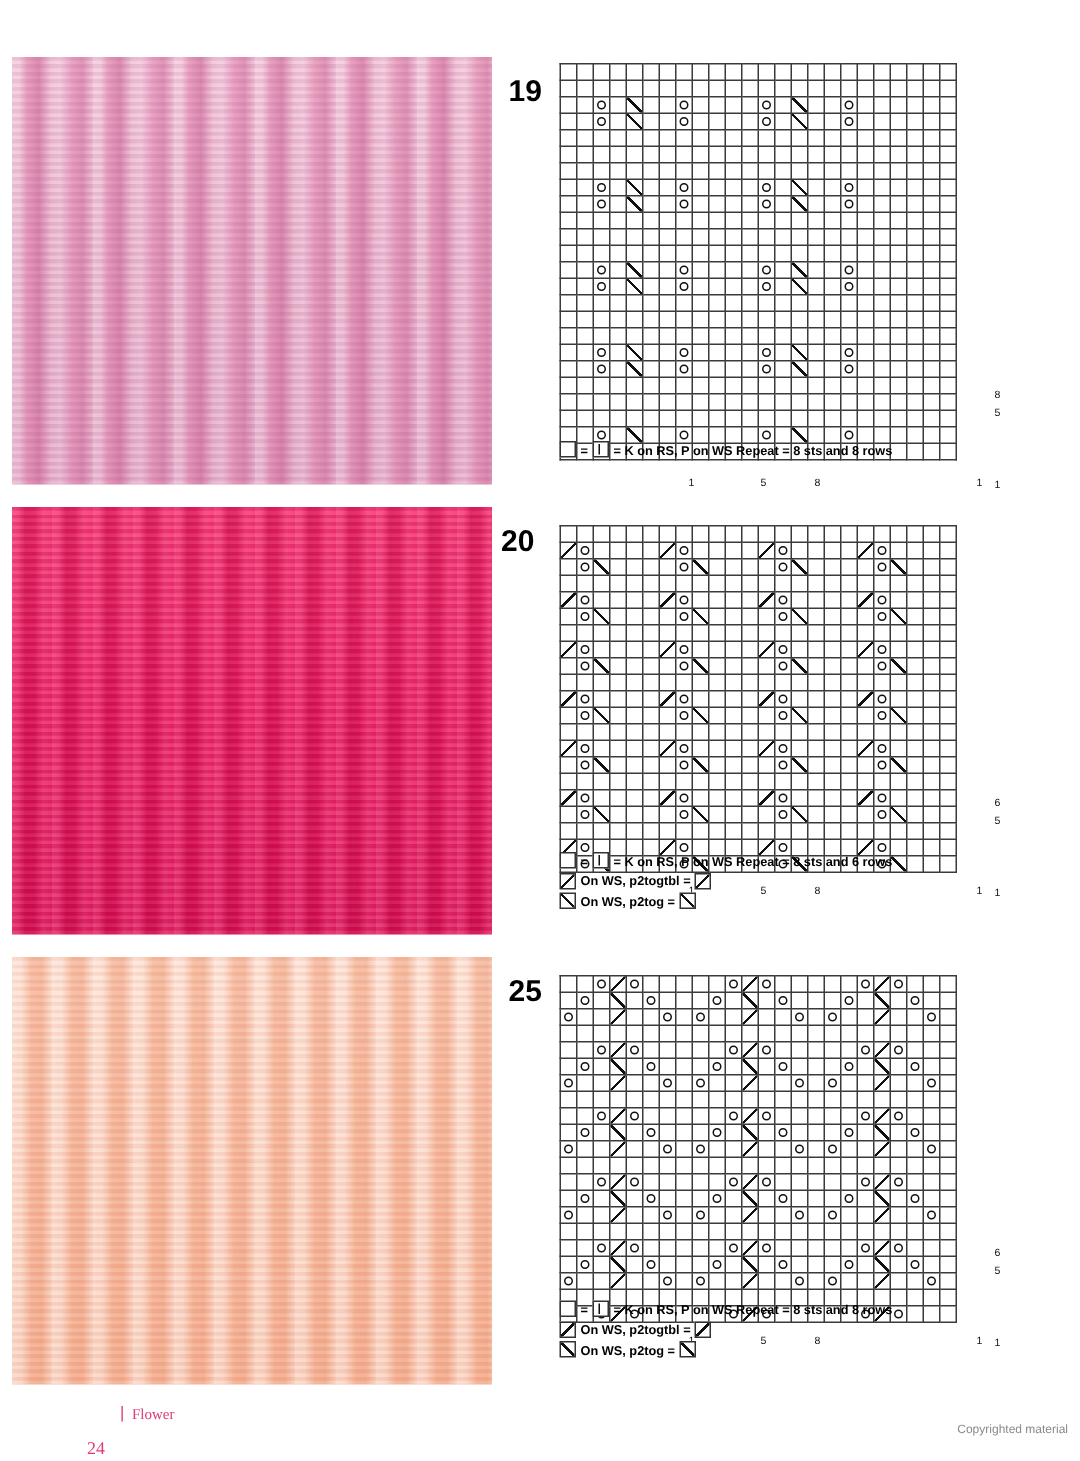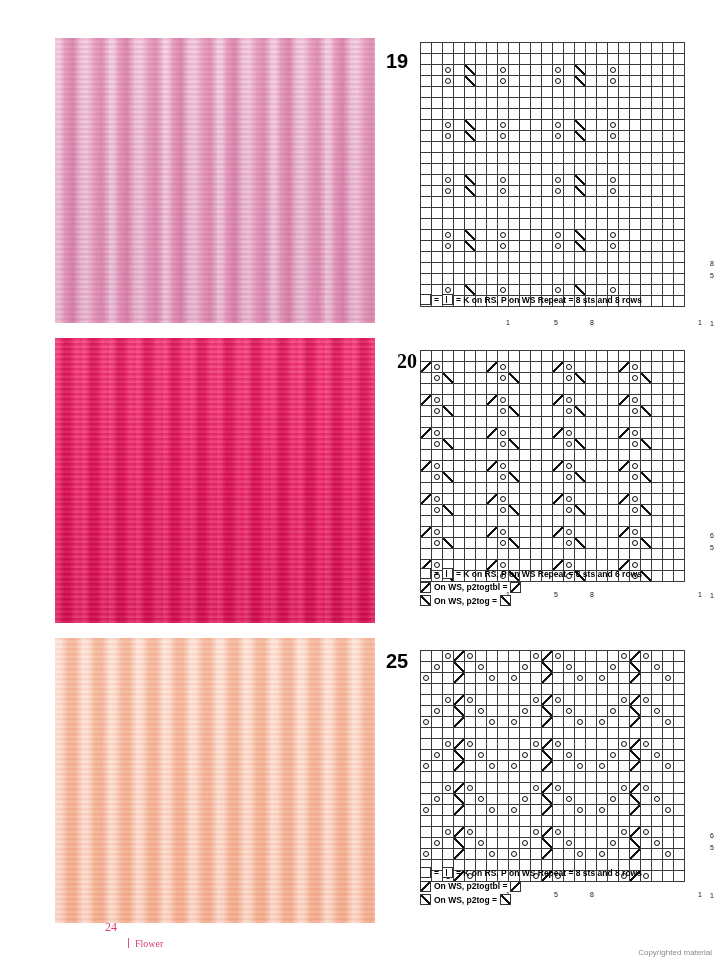--- a/index.html
+++ b/index.html
@@ -3,21 +3,21 @@
 <meta charset="utf-8">
 <style>
   html,body{margin:0;padding:0;}
   body{
     width:720px;height:974px;
     background:#ffffff;
     font-family:"Liberation Sans", sans-serif;
     position:relative;
     overflow:hidden;
   }
-  .page{position:absolute;inset:0;margin-left:47px;}
+  .page{position:absolute;inset:0;}
 
   
   .swatch{position:absolute;left:8px;width:320px;overflow:hidden;}
   .sw1{top:38px;height:285px;}
   .sw2{top:338px;height:285px;}
   .sw3{top:638px;height:285px;}
 
   .knit-bg{position:absolute;inset:0;}
 
   
@@ -60,21 +60,21 @@
         rgba(255,255,255,.28) 27px),
       repeating-linear-gradient(0deg,
         rgba(255,255,255,.22) 0px, rgba(255,255,255,.22) 2px,
         rgba(215,125,95,.16) 3px, rgba(215,125,95,.16) 5px),
       linear-gradient(180deg,#fbd0bc 0%,#f9c2aa 50%,#f6b79c 100%);
   }
 
   
   .num{position:absolute;font-weight:bold;font-size:20px;color:#000;}
   #num19{left:339px;top:50px;}
-  #num20{left:350px;top:350px;font-family:Liberation Serif, serif;}
+  #num20{left:334px;top:350px;}
   #num21{left:339px;top:650px;}
 
   
   .chart{position:absolute;}
   #chart19{left:373px;top:42px;}
   #chart20{left:373px;top:350px;}
   #chart21{left:373px;top:650px;}
 
   table.grid{border-collapse:collapse;}
   table.grid td{
@@ -117,21 +117,21 @@
   .box.pb:after{content:"";position:absolute;left:3.5px;top:1px;width:1px;height:7px;background:#111;}
   .box.lt:after{content:"";position:absolute;inset:0;
     background:linear-gradient(-45deg, transparent 44%, #111 44%, #111 56%, transparent 56%);}
   .box.rt:after{content:"";position:absolute;inset:0;
     background:linear-gradient(45deg, transparent 44%, #111 44%, #111 56%, transparent 56%);}
   #legend19{left:373px;top:294px;}
   #legend20{left:373px;top:568px;}
   #legend21{left:373px;top:867px;}
 
   
-  #pagenum{position:absolute;left:58px;top:920px;font-size:12px;color:#e0397a;font-family:"Liberation Serif",serif;}
+  #pagenum{position:absolute;left:58px;top:958px;font-size:12px;color:#e0397a;font-family:"Liberation Serif",serif;}
   #footer-sep{position:absolute;left:80px;top:936px;font-size:11px;color:#e0397a;}
   #footer-label{position:absolute;left:88px;top:938px;font-size:10px;color:#e0397a;font-family:Liberation Serif, serif;}
   #copyright{position:absolute;right:8px;top:948px;font-size:8px;color:#8a8a8a;}
 </style>
 </head>
 <body>
 
 <div class="page">
 
   <div class="swatch sw1">

